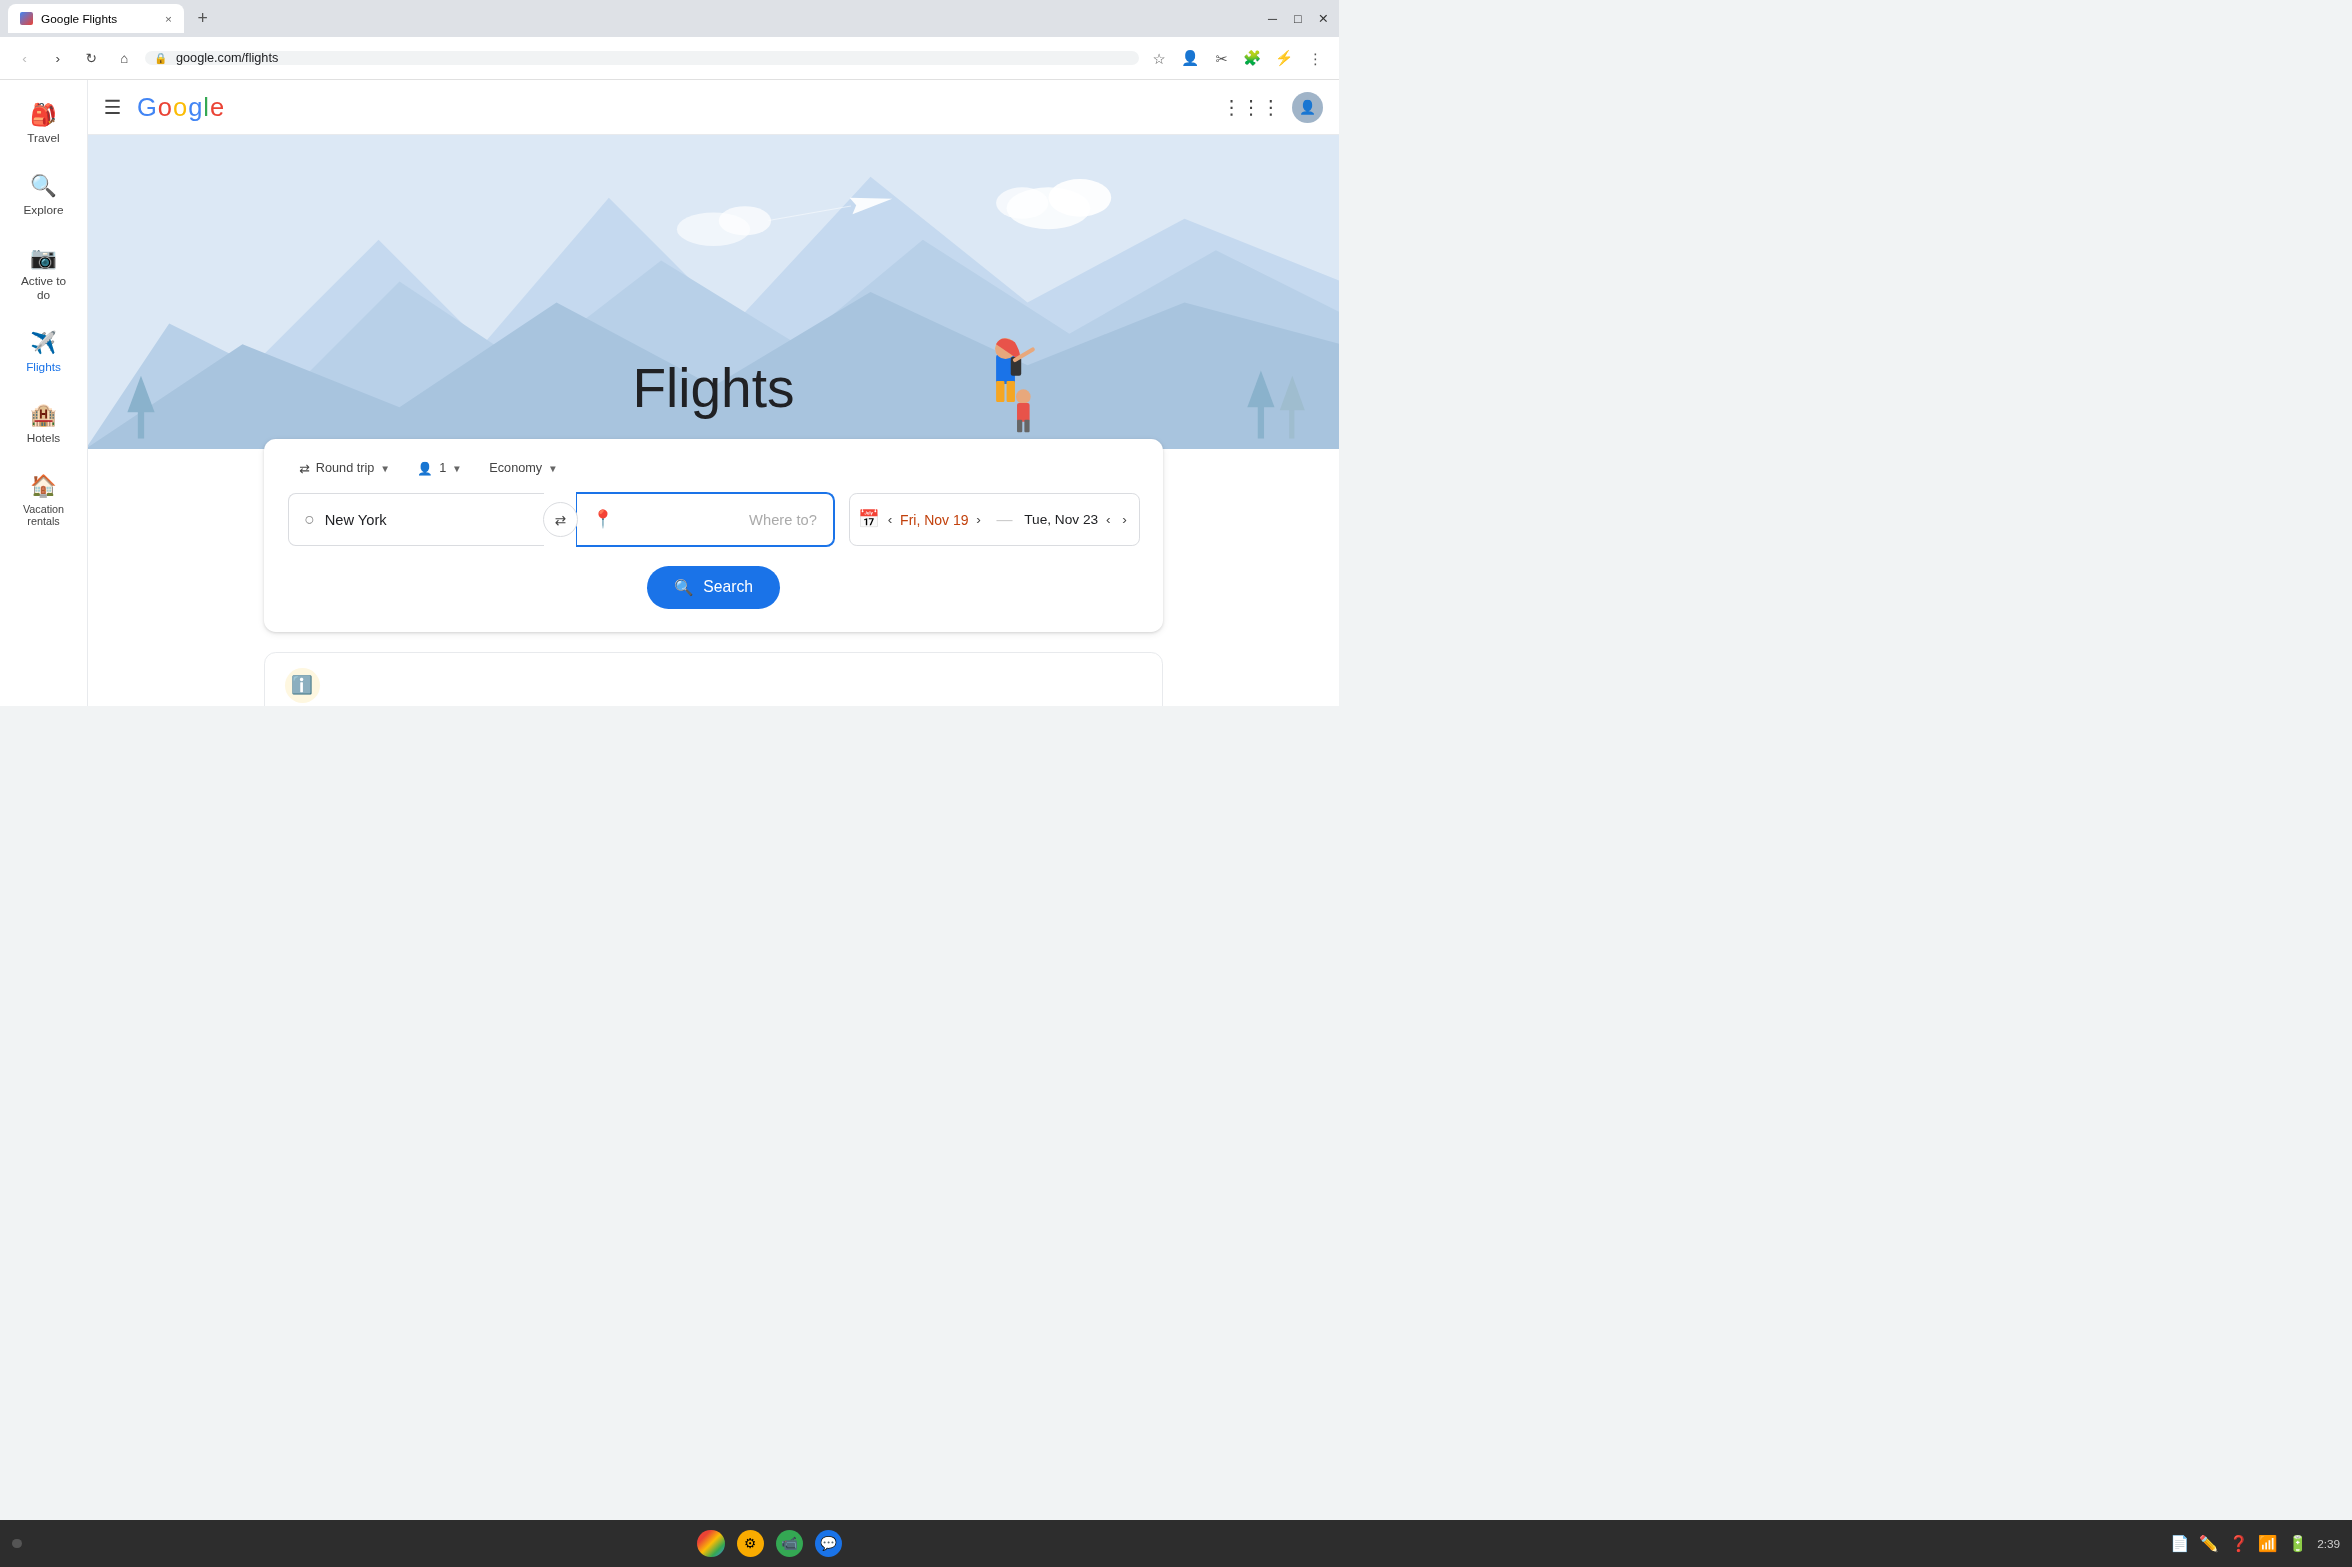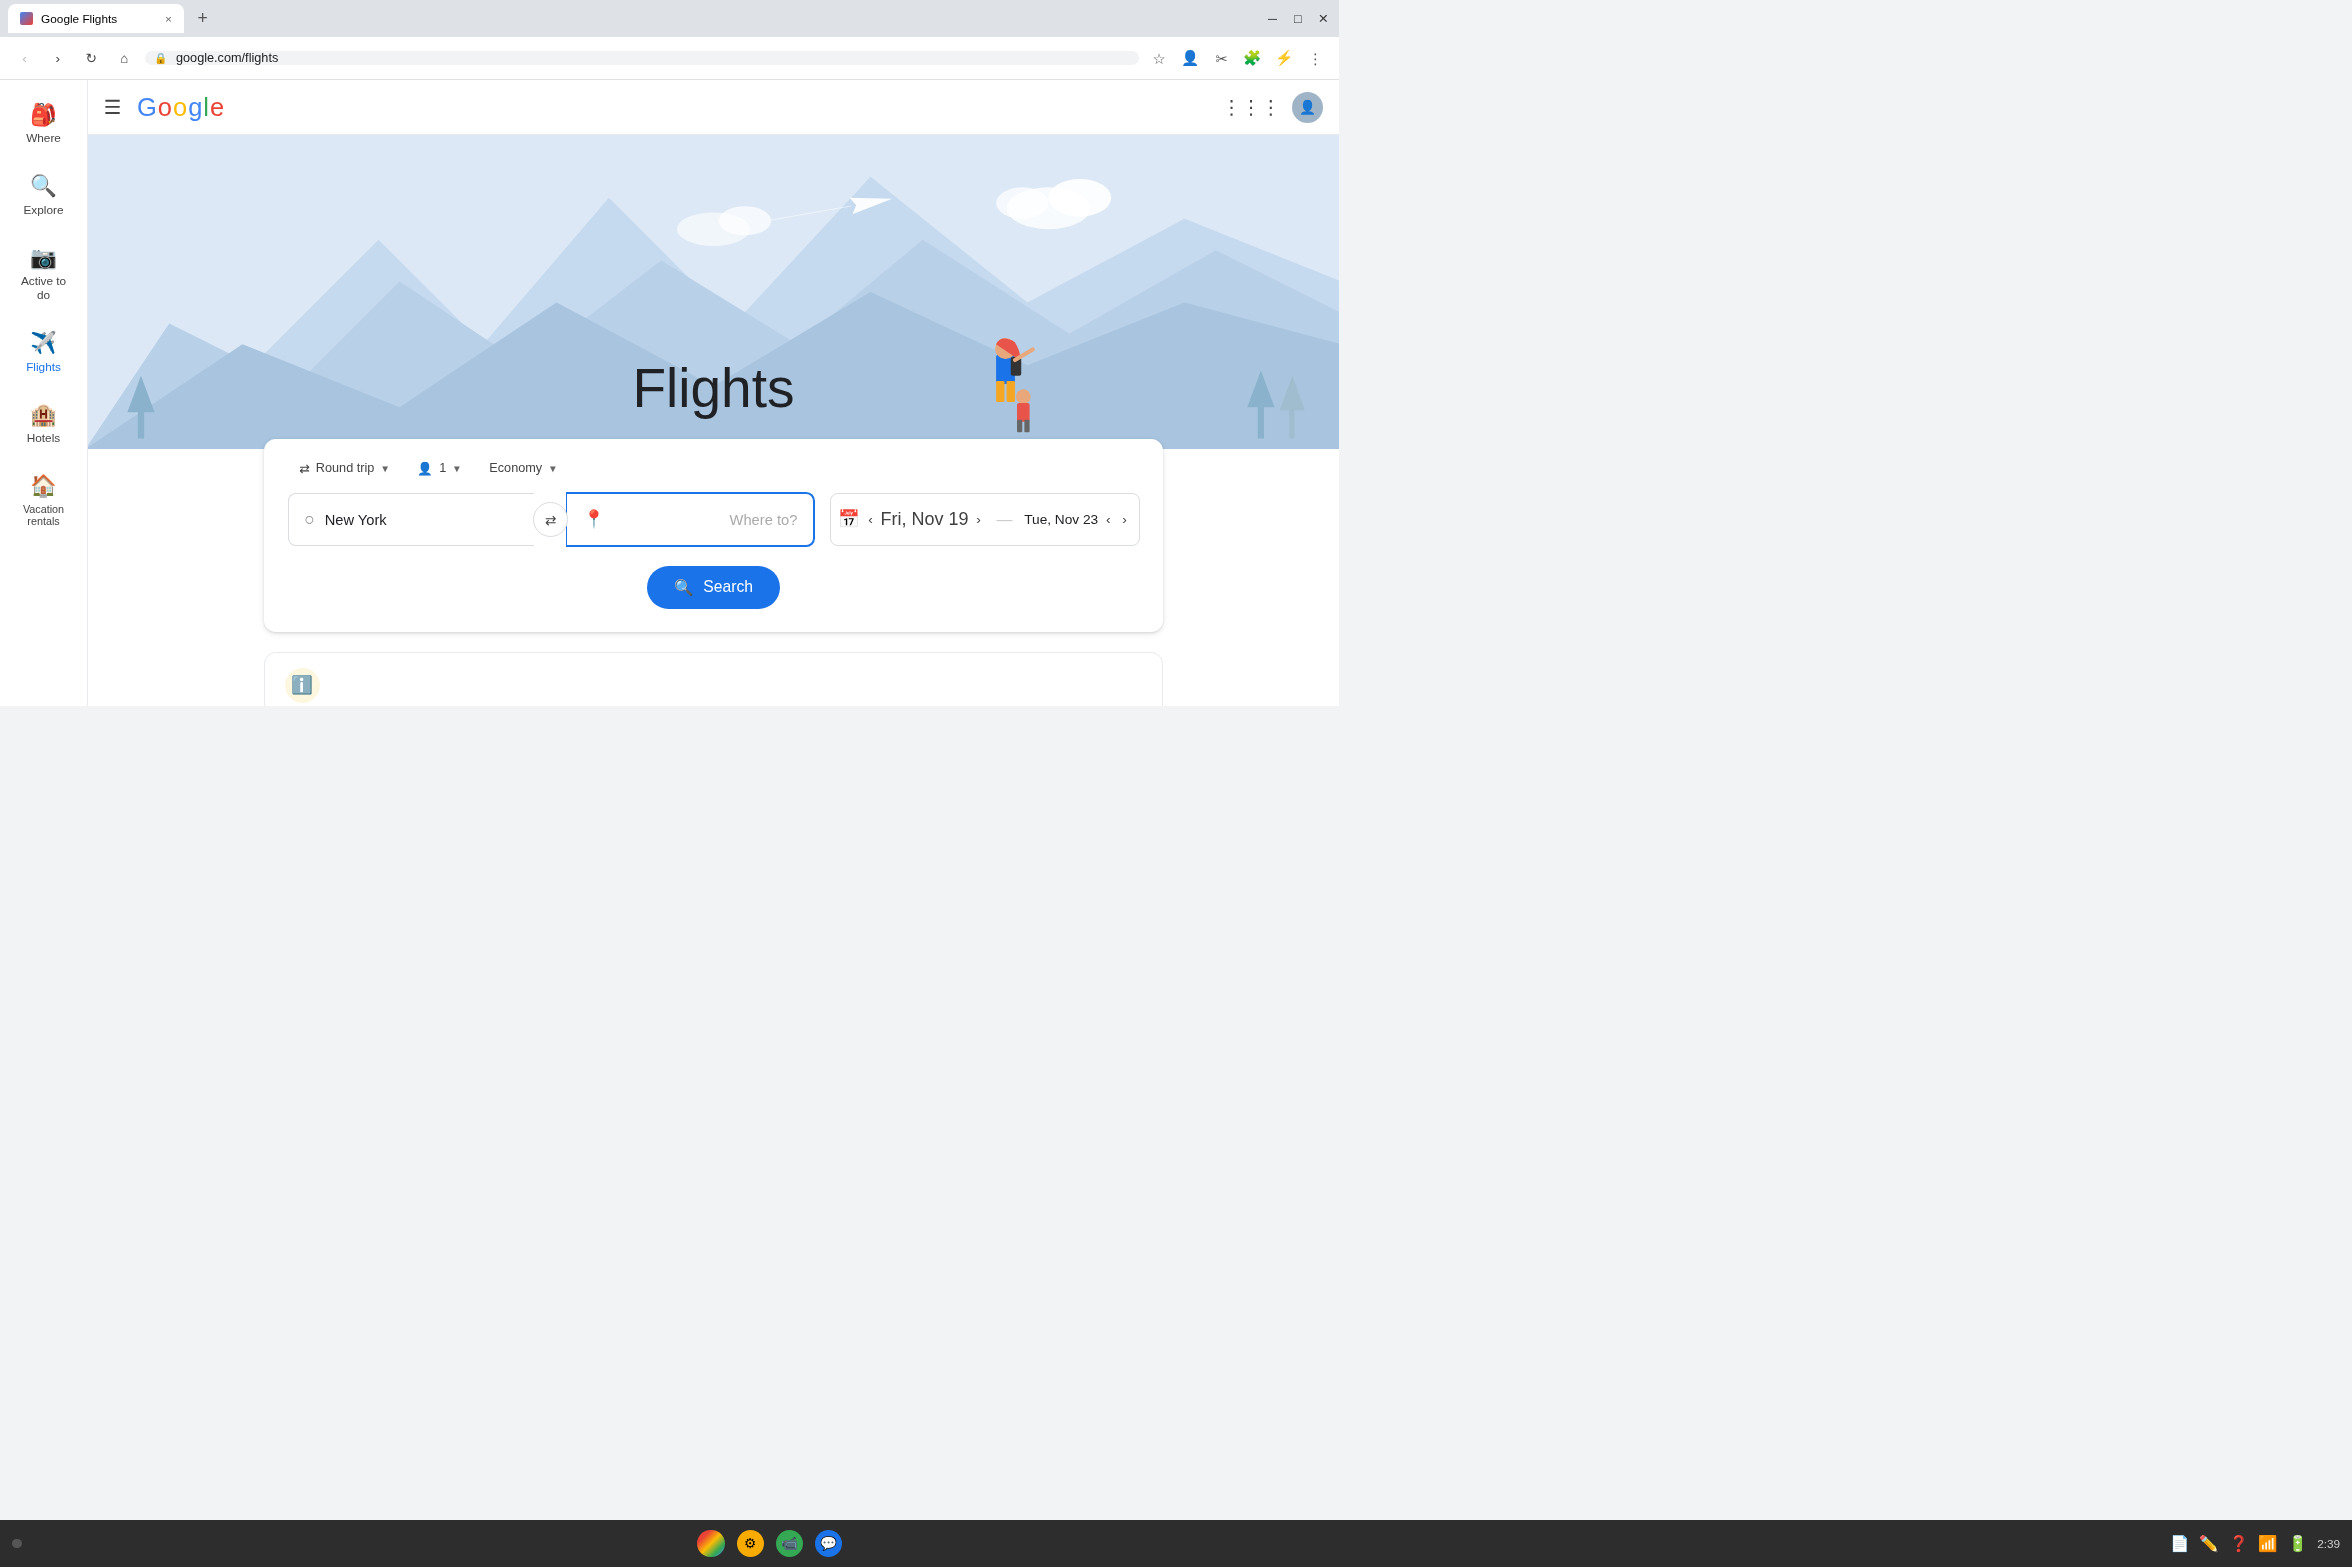--- a/index.html
+++ b/index.html
@@ -344,21 +344,21 @@
     <div class="toolbar-icon">⋮</div>
   </div>
 </div>
 
 <div style="display: flex; height: calc(753px - 127px); background: #fff;">
 
   <div style="width: 88px; background: #fff; border-right: 1px solid #e8eaed; display: flex; flex-direction: column; padding: 7.8px 0;">
 
     <div class="sidebar-item">
       <span class="icon">🎒</span>
-      <span>Where</span>
+      <span>Travel</span>
     </div>
 
     <div class="sidebar-item">
       <span class="icon">🔍</span>
       <span>Explore</span>
     </div>
 
     <div class="sidebar-item">
       <span class="icon">📷</span>
       <span>Active to do</span>
@@ -485,21 +485,21 @@
         <div class="search-field active" style="border-radius: 0 7.8px 7.8px 0; border-left: none; margin-left: 0;">
           <span class="search-field-icon">📍</span>
           <input type="text" placeholder="Where to?" style="font-size: 14.7px; text-align: right;">
         </div>
 
         <div style="width: 15.7px;"></div>
 
         <div style="display: flex; align-items: center; border: 1.5px solid #dadce0; border-radius: 7.8px; height: 53px; padding: 0 7.8px; gap: 3.9px; cursor: pointer;">
           <span style="font-size: 17.6px; color: #777;">📅</span>
           <span style="font-size: 13.7px; color: #444; padding: 0 3.9px;">‹</span>
-          <span style="font-size: 18px; color: #404040; text-align: right;">Fri, Nov 19</span>
+          <span style="font-size: 14px; color: #c2410c; text-align: right;">Fri, Nov 19</span>
           <span style="font-size: 13.7px; color: #444; padding: 0 3.9px;">›</span>
           <span style="color: #ccc; margin: 0 7.8px;">—</span>
           <span style="font-size: 13.7px; color: #202124;">Tue, Nov 23</span>
           <span style="font-size: 13.7px; color: #444; padding: 0 3.9px;">‹</span>
           <span style="font-size: 13.7px; color: #444; padding: 0 3.9px;">›</span>
         </div>
       </div>
 
       <div class="search-btn-wrap">
         <button class="search-btn">

